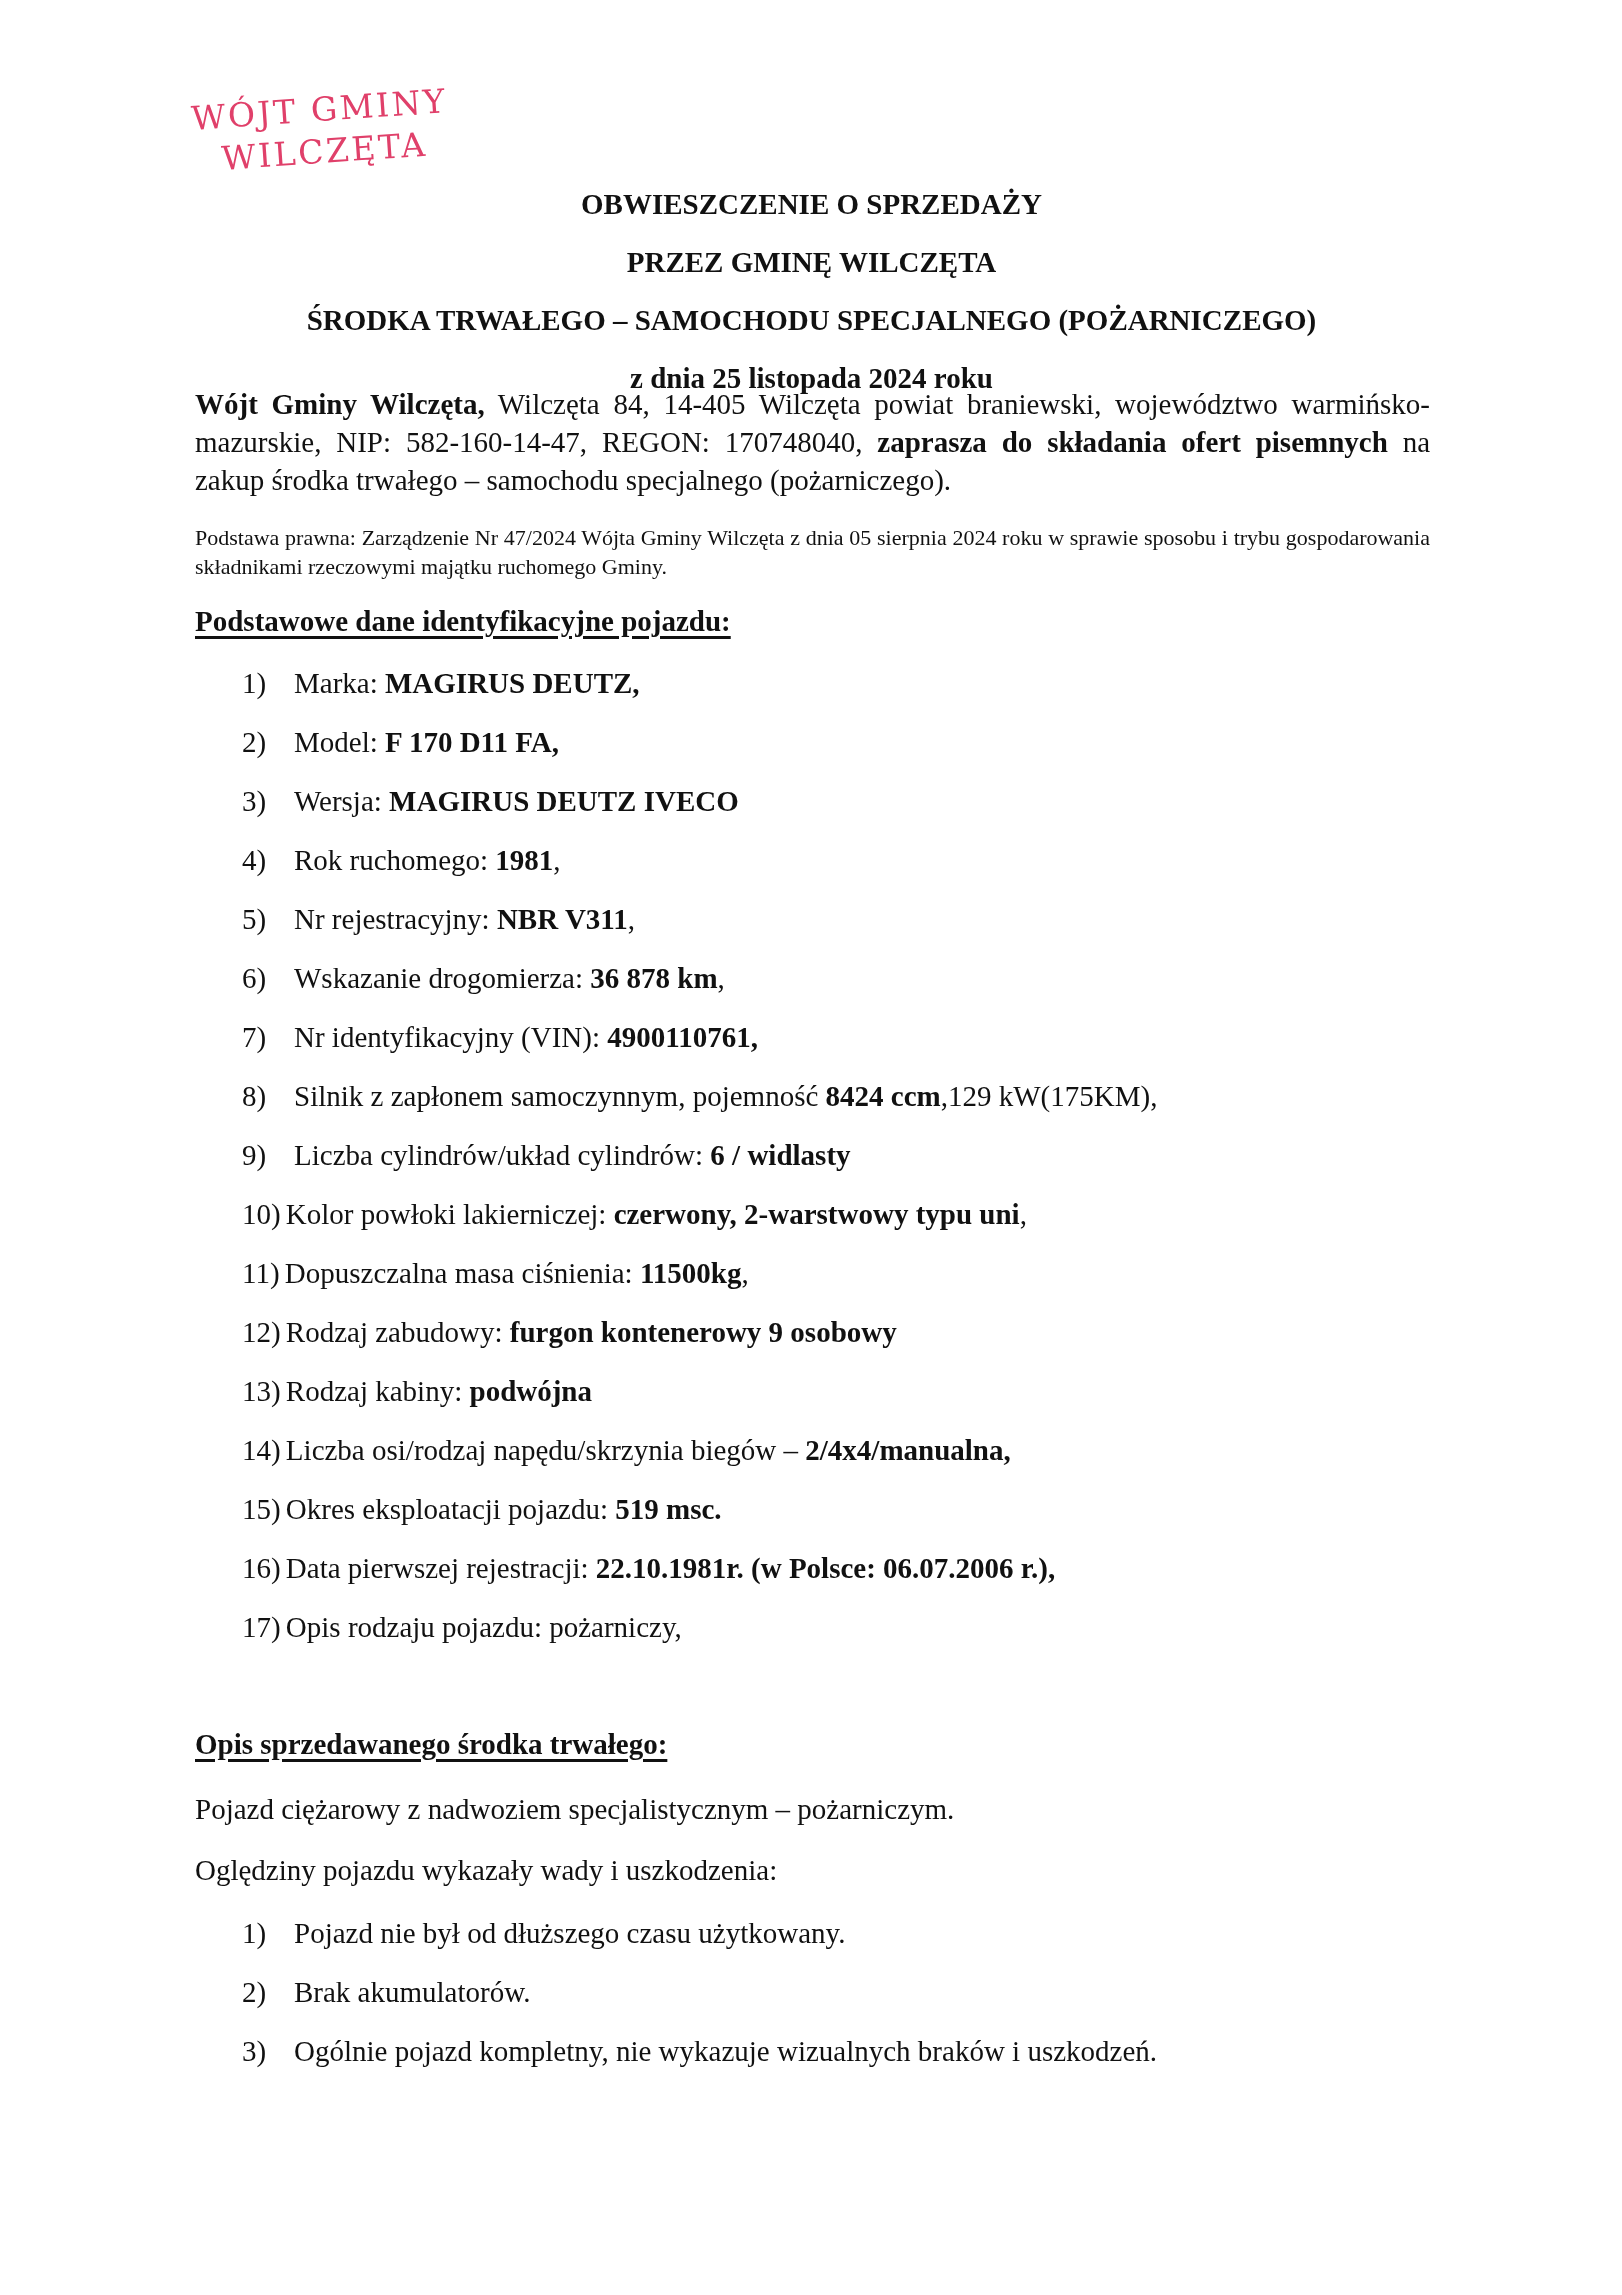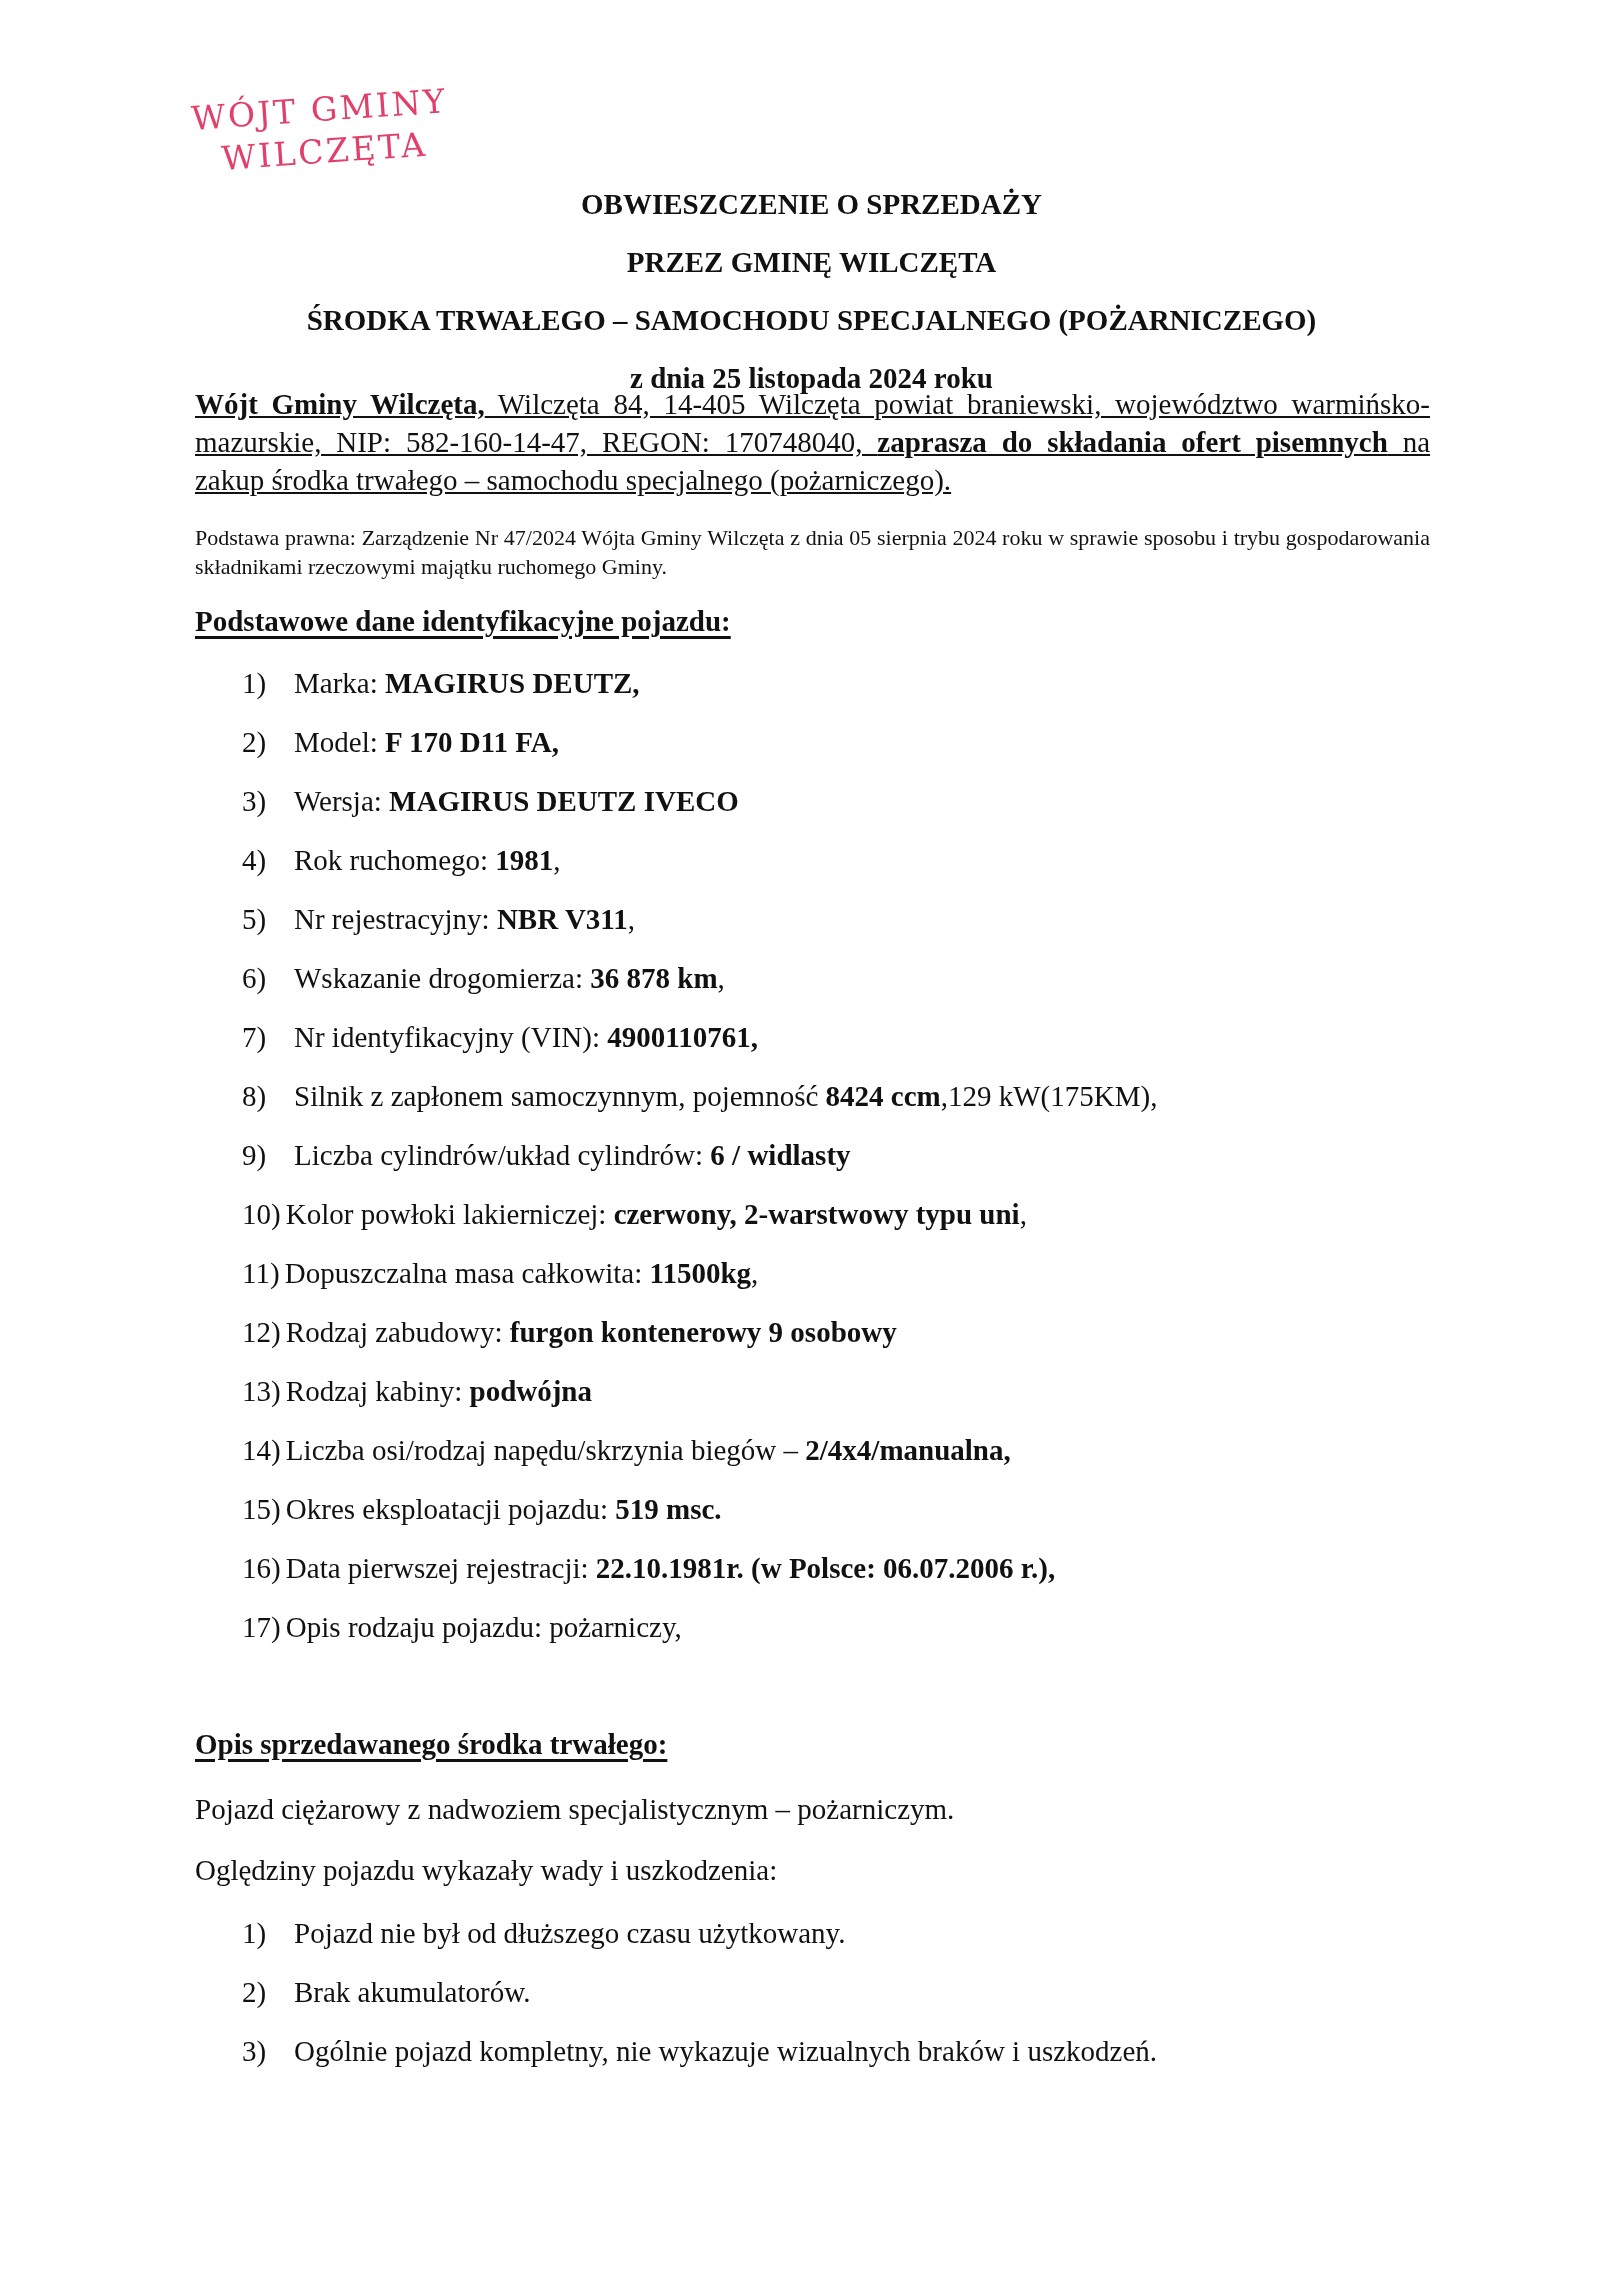--- a/index.html
+++ b/index.html
@@ -11,21 +11,21 @@
     position: absolute; left: 190px; top: 98px;
     color: #e0406a; font-family: "DejaVu Serif", "Liberation Serif", serif;
     font-size: 33px; letter-spacing: 2.6px; line-height: 42px;
     transform: rotate(-4deg); transform-origin: left top;
   }
   .stamp .l2 { display: block; padding-left: 27.5px; }
   .title-block { position: absolute; left: 0; top: 175px; width: 1623px; text-align: center; }
   .title-block div { font-weight: bold; font-size: 29px; line-height: 58px; }
   .intro {
     position: absolute; left: 195px; top: 385px; width: 1235px;
-    font-size: 29px; line-height: 38px; text-align: justify; text-decoration: underline;
+    font-size: 29px; line-height: 38px; text-align: justify;
   }
   .legal {
     position: absolute; left: 195px; top: 523px; width: 1235px;
     font-size: 22px; line-height: 29px; text-align: justify;
   }
   .h-sec {
     position: absolute; left: 195px; font-weight: bold; font-size: 29px;
     text-decoration: underline; text-decoration-thickness: 2.6px; text-underline-offset: 5.2px;
   }
   .list { position: absolute; left: 242px; margin: 0; padding: 0; list-style: none; }
@@ -60,21 +60,21 @@
   <li><span class="num">1)</span><span>Marka: </span><b>MAGIRUS DEUTZ,</b><span></span></li>
   <li><span class="num">2)</span><span>Model: </span><b>F 170 D11 FA,</b><span></span></li>
   <li><span class="num">3)</span><span>Wersja: </span><b>MAGIRUS DEUTZ IVECO</b><span></span></li>
   <li><span class="num">4)</span><span>Rok ruchomego: </span><b>1981</b><span>,</span></li>
   <li><span class="num">5)</span><span>Nr rejestracyjny: </span><b>NBR V311</b><span>,</span></li>
   <li><span class="num">6)</span><span>Wskazanie drogomierza: </span><b>36 878 km</b><span>,</span></li>
   <li><span class="num">7)</span><span>Nr identyfikacyjny (VIN): </span><b>4900110761,</b><span></span></li>
   <li><span class="num">8)</span><span>Silnik z zapłonem samoczynnym, pojemność </span><b>8424 ccm</b><span>,129 kW(175KM),</span></li>
   <li><span class="num">9)</span><span>Liczba cylindrów/układ cylindrów: </span><b>6 / widlasty</b><span></span></li>
   <li><span class="num two">10)</span><span>Kolor powłoki lakierniczej: </span><b>czerwony, 2-warstwowy typu uni</b><span>,</span></li>
-  <li><span class="num two">11)</span><span>Dopuszczalna masa całkowita: </span><b>11500kg</b><span>,</span></li>
+  <li><span class="num two">11)</span><span>Dopuszczalna masa ciśnienia: </span><b>11500kg</b><span>,</span></li>
   <li><span class="num two">12)</span><span>Rodzaj zabudowy: </span><b>furgon kontenerowy 9 osobowy</b><span></span></li>
   <li><span class="num two">13)</span><span>Rodzaj kabiny: </span><b>podwójna</b><span></span></li>
   <li><span class="num two">14)</span><span>Liczba osi/rodzaj napędu/skrzynia biegów – </span><b>2/4x4/manualna,</b><span></span></li>
   <li><span class="num two">15)</span><span>Okres eksploatacji pojazdu: </span><b>519 msc.</b><span></span></li>
   <li><span class="num two">16)</span><span>Data pierwszej rejestracji: </span><b>22.10.1981r. (w Polsce: 06.07.2006 r.),</b><span></span></li>
   <li><span class="num two">17)</span><span>Opis rodzaju pojazdu: pożarniczy,</span><b></b><span></span></li>
 </ul>
 
 <div class="h-sec" style="top:1728px;">Opis sprzedawanego środka trwałego:</div>
 

